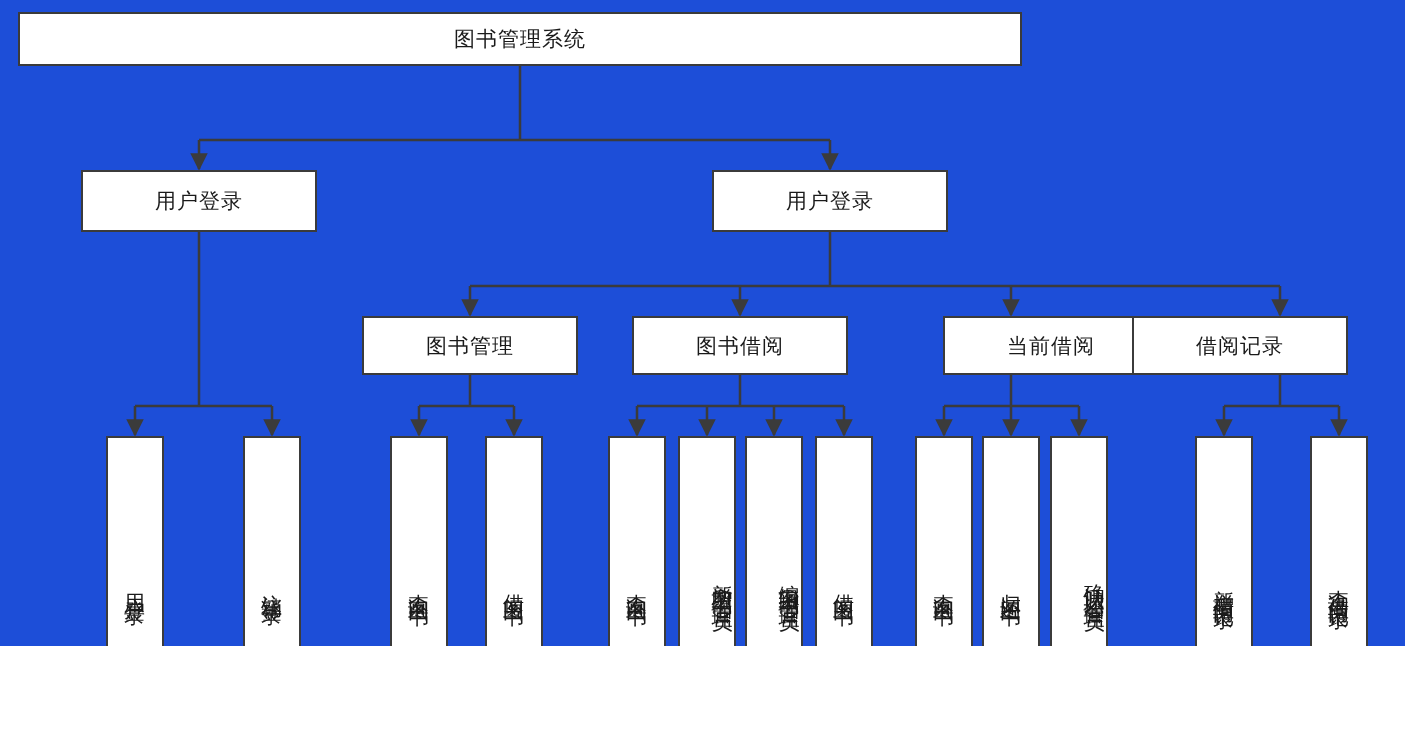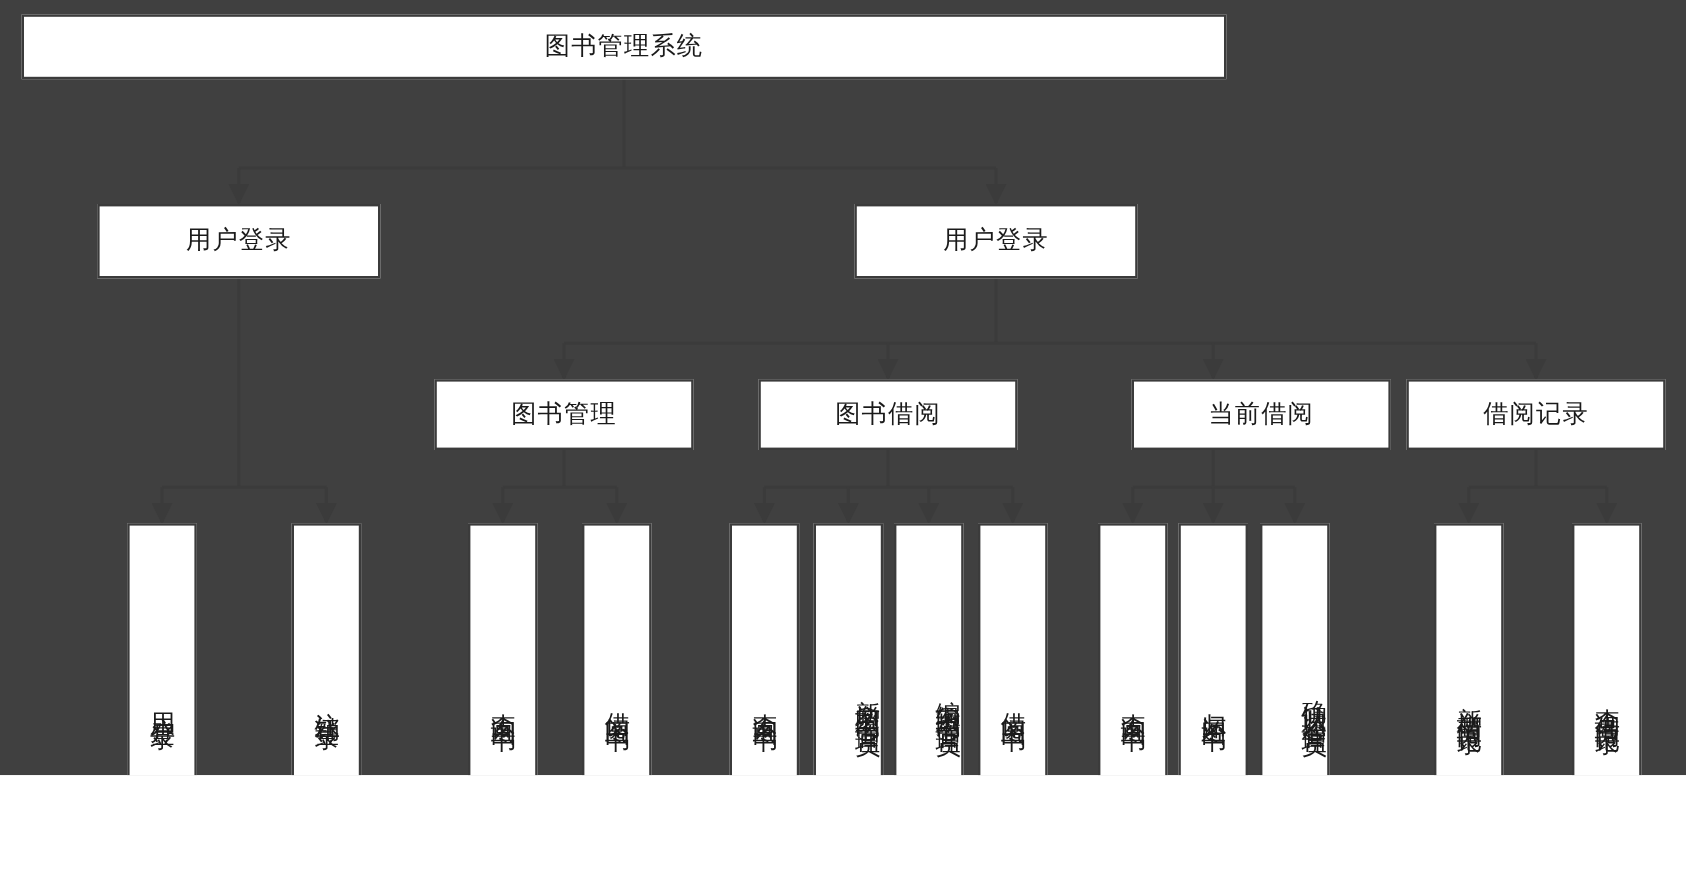--- a/index.html
+++ b/index.html
@@ -7,21 +7,21 @@
     padding: 0;
     background: #ffffff;
   }
   body {
     font-family: "Liberation Sans", "DejaVu Sans", sans-serif;
   }
   #canvas {
     position: relative;
     width: 1405px;
     height: 646px;
-    background: #404040;
+    background: #1d4ed8;
     overflow: hidden;
   }
   #edges {
     position: absolute;
     left: 0;
     top: 0;
     width: 1405px;
     height: 747px;
     pointer-events: none;
   }
@@ -126,21 +126,21 @@
       </div>
       <div class="node horiz" style="left: 362px; top: 316px; width: 216px; height: 59px;">
         <span class="node-label">图书管理</span>
       </div>
       <div class="node horiz" style="left: 632px; top: 316px; width: 216px; height: 59px;">
         <span class="node-label">图书借阅</span>
       </div>
       <div class="node horiz" style="left: 903px; top: 316px; width: 216px; height: 59px; margin-left: 40px;">
         <span class="node-label">当前借阅</span>
       </div>
-      <div class="node horiz" style="left: 1172px; top: 316px; width: 216px; height: 59px; justify-content: center;">
+      <div class="node horiz" style="left: 1132px; top: 316px; width: 216px; height: 59px; justify-content: center;">
         <span class="node-label">借阅记录</span>
       </div>
       <div class="node vert" style="left: 106px; top: 436px; width: 58px; height: 297px;">
         <span class="node-label">用户登录</span>
       </div>
       <div class="node vert" style="left: 243px; top: 436px; width: 58px; height: 297px;">
         <span class="node-label">注销登录</span>
       </div>
       <div class="node vert" style="left: 390px; top: 436px; width: 58px; height: 297px;">
         <span class="node-label">查询图书</span>

